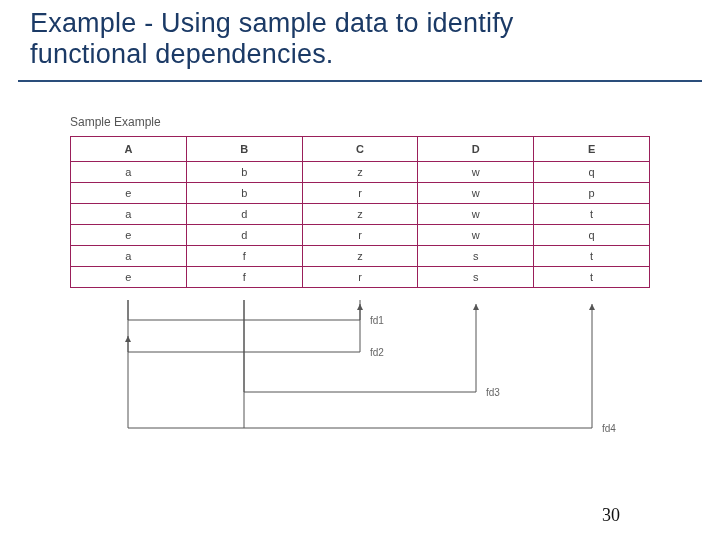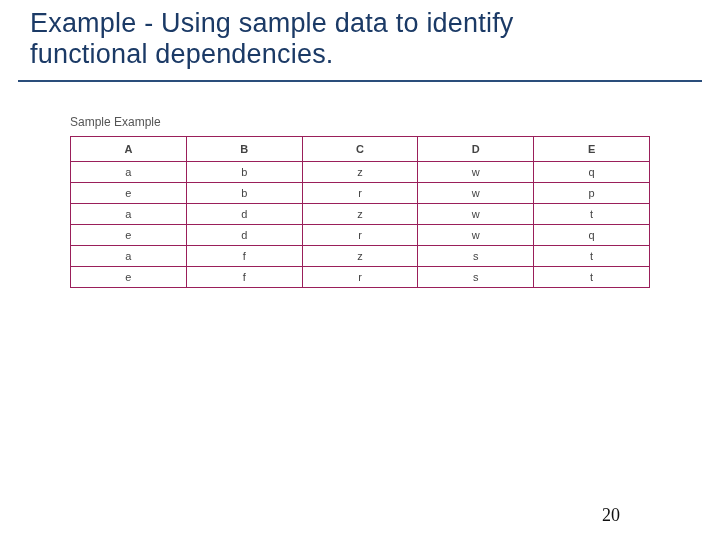--- a/index.html
+++ b/index.html
@@ -75,15 +75,45 @@
           <td>e</td>
           <td>f</td>
           <td>r</td>
           <td>s</td>
           <td>t</td>
         </tr>
       </tbody>
     </table>
   </div>
 
+  <div class="fdwrap">
+    <svg viewBox="0 0 580 170">
+      <defs>
+        <marker id="ah" markerWidth="8" markerHeight="8" refX="6" refY="3" orient="auto">
+          <path d="M0,0 L6,3 L0,6 Z" fill="#555"></path>
+        </marker>
+      </defs>
 
-  <div class="pagenum">20</div>
+      <g>
+        <path d="M58,0 L58,20 L290,20 L290,4" fill="none" stroke="#555" stroke-width="1" marker-end="url(#ah)"></path>
+        <text class="fdlabel" x="300" y="24">fd1</text>
+      </g>
+
+      <g>
+        <path d="M290,0 L290,52 L58,52 L58,36" fill="none" stroke="#555" stroke-width="1" marker-end="url(#ah)"></path>
+        <text class="fdlabel" x="300" y="56">fd2</text>
+      </g>
+
+      <g>
+        <path d="M174,0 L174,92 L406,92 L406,4" fill="none" stroke="#555" stroke-width="1" marker-end="url(#ah)"></path>
+        <text class="fdlabel" x="416" y="96">fd3</text>
+      </g>
+
+      <g>
+        <path d="M58,0 L58,128 L522,128 L522,4" fill="none" stroke="#555" stroke-width="1" marker-end="url(#ah)"></path>
+        <path d="M174,0 L174,128" fill="none" stroke="#555" stroke-width="1"></path>
+        <text class="fdlabel" x="532" y="132">fd4</text>
+      </g>
+    </svg>
+  </div>
+
+  <div class="pagenum">30</div>
 </div>
 
 </body></html>

